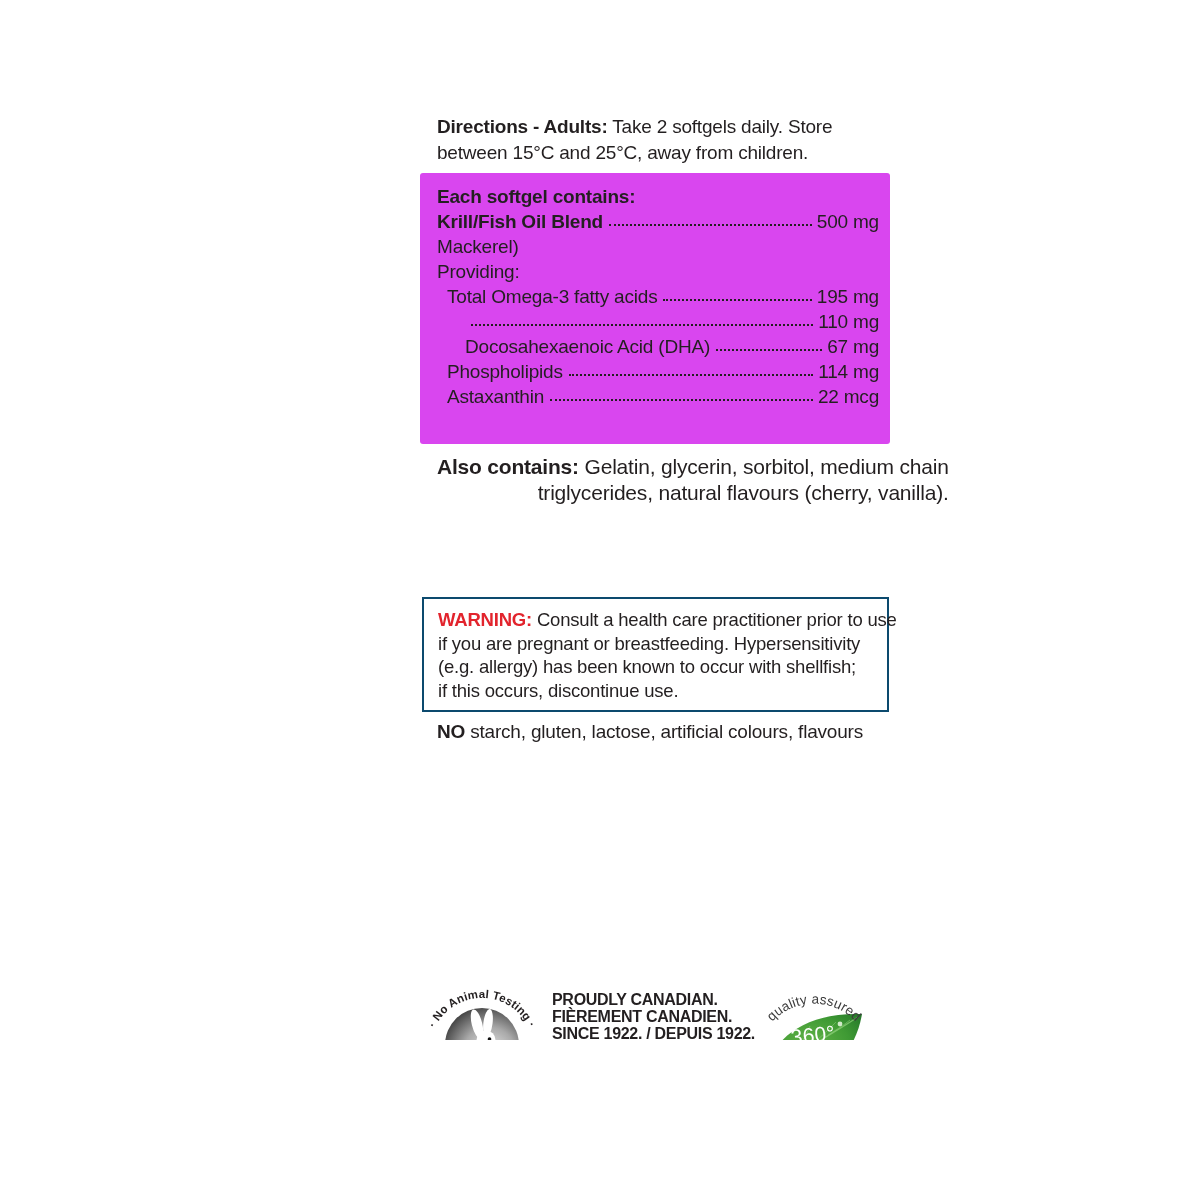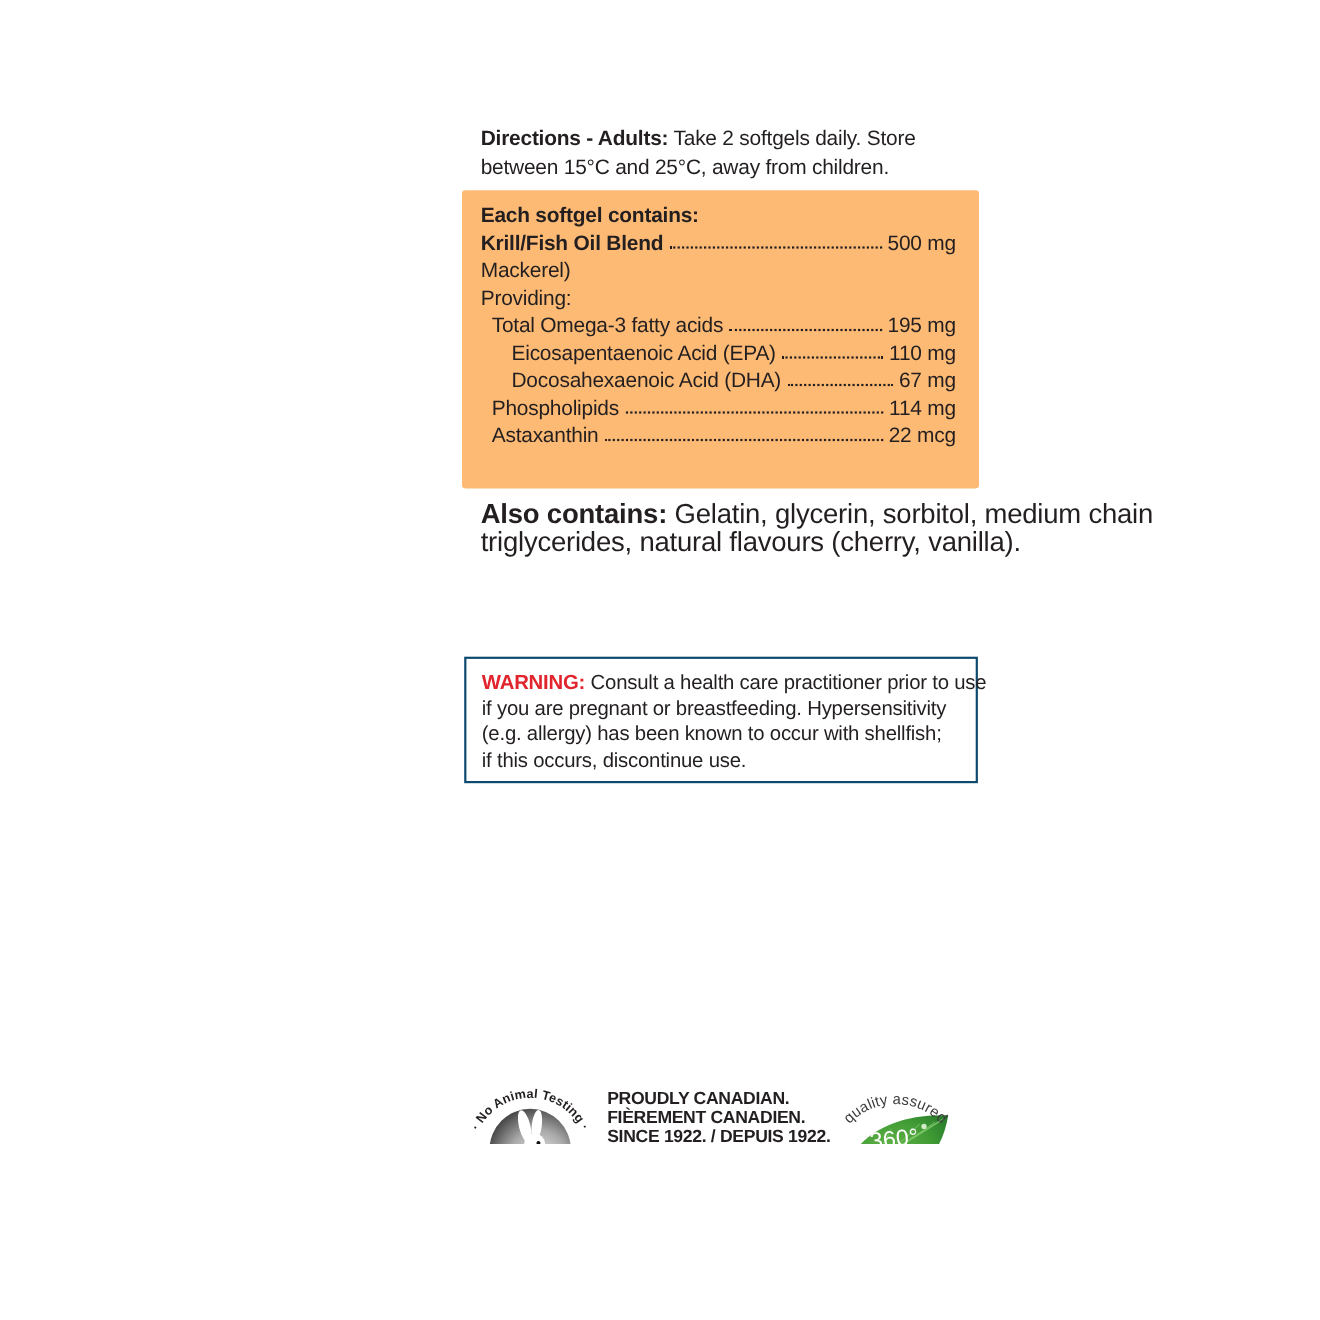--- a/index.html
+++ b/index.html
@@ -13,31 +13,31 @@
   .b{font-weight:bold;}
   .it{font-style:italic;}
   .line{display:block;white-space:nowrap;}
 
   
   .directions{left:397px;top:114px;font-size:19px;line-height:26px;}
 
   
   .panel{
     left:380px;top:173px;width:470px;height:271px;box-sizing:border-box;
-    background:#fdba74;border-radius:3px;padding:11px 21px 0 17px;
+    background:#d946ef;border-radius:3px;padding:11px 11px 0 17px;
     font-size:19px;line-height:25px;
   }
   .row{display:flex;white-space:nowrap;}
   .row .dots{flex:1;height:15px;border-bottom:2px dotted #231f20;margin:0 5px 0 6px;}
   .row .val{text-align:right;}
   .ind1{padding-left:10px;}
   .ind2{padding-left:28px;}
 
   
-  .also{left:397px;top:454px;font-size:25px;line-height:26px;}
+  .also{left:397px;top:454px;font-size:21px;line-height:26px;text-align:right;}
 
   
   .footnotes{left:397px;top:515px;font-size:16.5px;line-height:22px;}
 
   
   .warnbox{
     left:382px;top:597px;width:467px;box-sizing:border-box;
     border:2px solid #0c4a6e;padding:9px 14px 8px 14px;
     font-size:18.5px;line-height:23.5px;
   }
@@ -74,21 +74,20 @@
     </div>
     <span class="line">Mackerel)</span>
     <span class="line">Providing:</span>
 
     <div class="row ind1">
       <span>Total Omega-3 fatty acids</span>
       <span class="dots"></span>
       <span class="val">195 mg</span>
     </div>
     <div class="row ind2">
-      <span>Eicosapentaenoic Acid (EPA)</span>
       <span class="dots"></span>
       <span class="val">110 mg</span>
     </div>
     <div class="row ind2">
       <span>Docosahexaenoic Acid (DHA)</span>
       <span class="dots"></span>
       <span class="val">67 mg</span>
     </div>
     <div class="row ind1">
       <span>Phospholipids</span>
@@ -111,20 +110,21 @@
   </div>
 
   <div class="abs warnbox">
     <span class="line"><span class="warnlabel">WARNING:</span><span> Consult a health care practitioner prior to use</span></span>
     <span class="line">if you are pregnant or breastfeeding. Hypersensitivity</span>
     <span class="line">(e.g. allergy) has been known to occur with shellfish;</span>
     <span class="line">if this occurs, discontinue use.</span>
   </div>
 
   <div class="abs nostmt">
+    <span class="line"><span class="b">NO</span><span> starch, gluten, lactose, artificial colours, flavours</span></span>
   </div>
 
   <div class="abs rabbit-badge">
     <svg width="124" height="126" viewBox="0 0 124 126">
       <defs>
         <radialGradient id="rg" cx="0.60" cy="0.62" r="0.80">
           <stop offset="0" stop-color="#efefef"></stop>
           <stop offset="0.45" stop-color="#a9a9a9"></stop>
           <stop offset="0.8" stop-color="#4a4a4a"></stop>
           <stop offset="1" stop-color="#0a0a0a"></stop>

